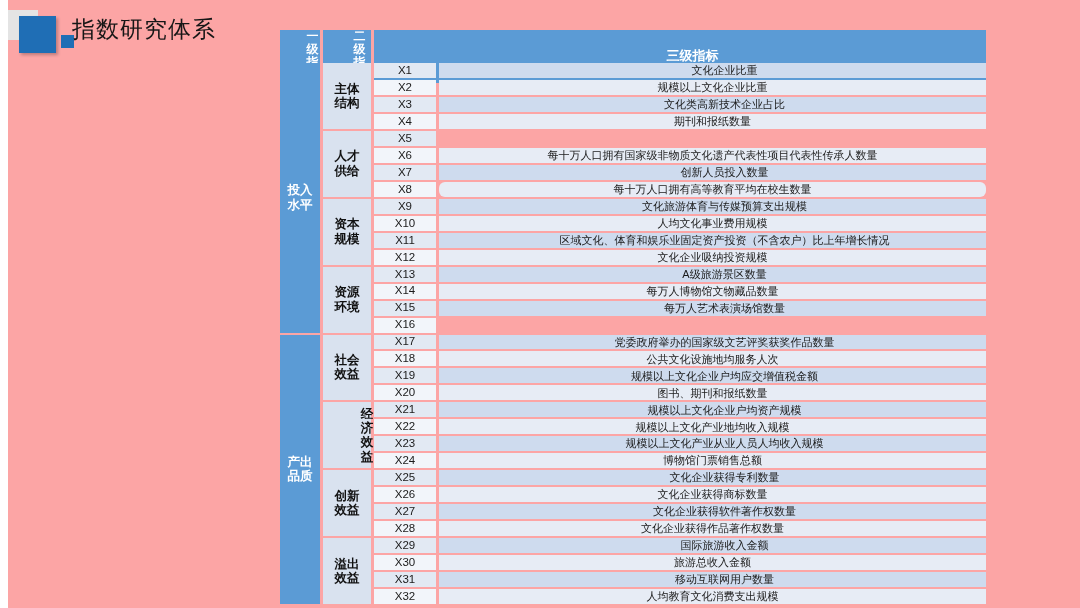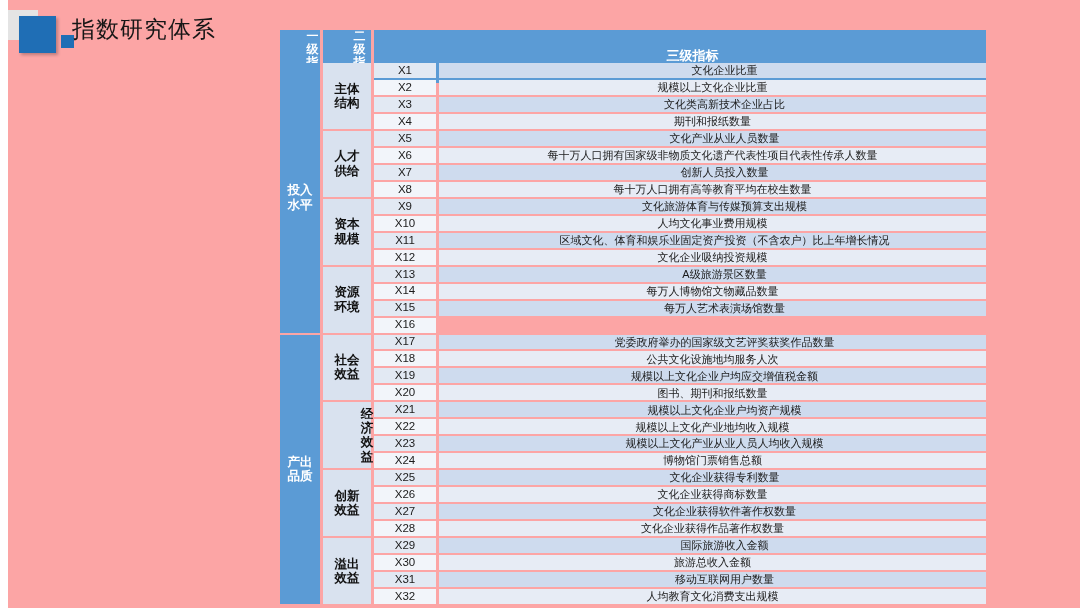--- a/index.html
+++ b/index.html
@@ -114,27 +114,26 @@
 效益</div>
         <div class="cell code odd" style="grid-row: 1 / span 1;">X1</div>
         <div class="cell desc odd" style="grid-row: 1 / span 1;">文化企业比重</div>
         <div class="cell code even" style="grid-row: 2 / span 1;">X2</div>
         <div class="cell desc even" style="grid-row: 2 / span 1;">规模以上文化企业比重</div>
         <div class="cell code odd" style="grid-row: 3 / span 1;">X3</div>
         <div class="cell desc odd" style="grid-row: 3 / span 1;">文化类高新技术企业占比</div>
         <div class="cell code even" style="grid-row: 4 / span 1;">X4</div>
         <div class="cell desc even" style="grid-row: 4 / span 1;">期刊和报纸数量</div>
         <div class="cell code odd" style="grid-row: 5 / span 1;">X5</div>
-        <div class="cell desc odd" style="grid-row: 5 / span 1;">文化产业从业人员数量</div>
         <div class="cell code even" style="grid-row: 6 / span 1;">X6</div>
         <div class="cell desc even" style="grid-row: 6 / span 1;">每十万人口拥有国家级非物质文化遗产代表性项目代表性传承人数量</div>
         <div class="cell code odd" style="grid-row: 7 / span 1;">X7</div>
         <div class="cell desc odd" style="grid-row: 7 / span 1;">创新人员投入数量</div>
         <div class="cell code even" style="grid-row: 8 / span 1;">X8</div>
-        <div class="cell desc even" style="grid-row: 8 / span 1;">每十万人口拥有高等教育平均在校生数量</div>
+        <div class="cell desc even" style="grid-row: 8 / span 1; border-radius: 6px;">每十万人口拥有高等教育平均在校生数量</div>
         <div class="cell code odd" style="grid-row: 9 / span 1;">X9</div>
         <div class="cell desc odd" style="grid-row: 9 / span 1;">文化旅游体育与传媒预算支出规模</div>
         <div class="cell code even" style="grid-row: 10 / span 1;">X10</div>
         <div class="cell desc even" style="grid-row: 10 / span 1;">人均文化事业费用规模</div>
         <div class="cell code odd" style="grid-row: 11 / span 1;">X11</div>
         <div class="cell desc odd" style="grid-row: 11 / span 1;">区域文化、体育和娱乐业固定资产投资（不含农户）比上年增长情况</div>
         <div class="cell code even" style="grid-row: 12 / span 1;">X12</div>
         <div class="cell desc even" style="grid-row: 12 / span 1;">文化企业吸纳投资规模</div>
         <div class="cell code odd" style="grid-row: 13 / span 1;">X13</div>
         <div class="cell desc odd" style="grid-row: 13 / span 1;">A级旅游景区数量</div>

